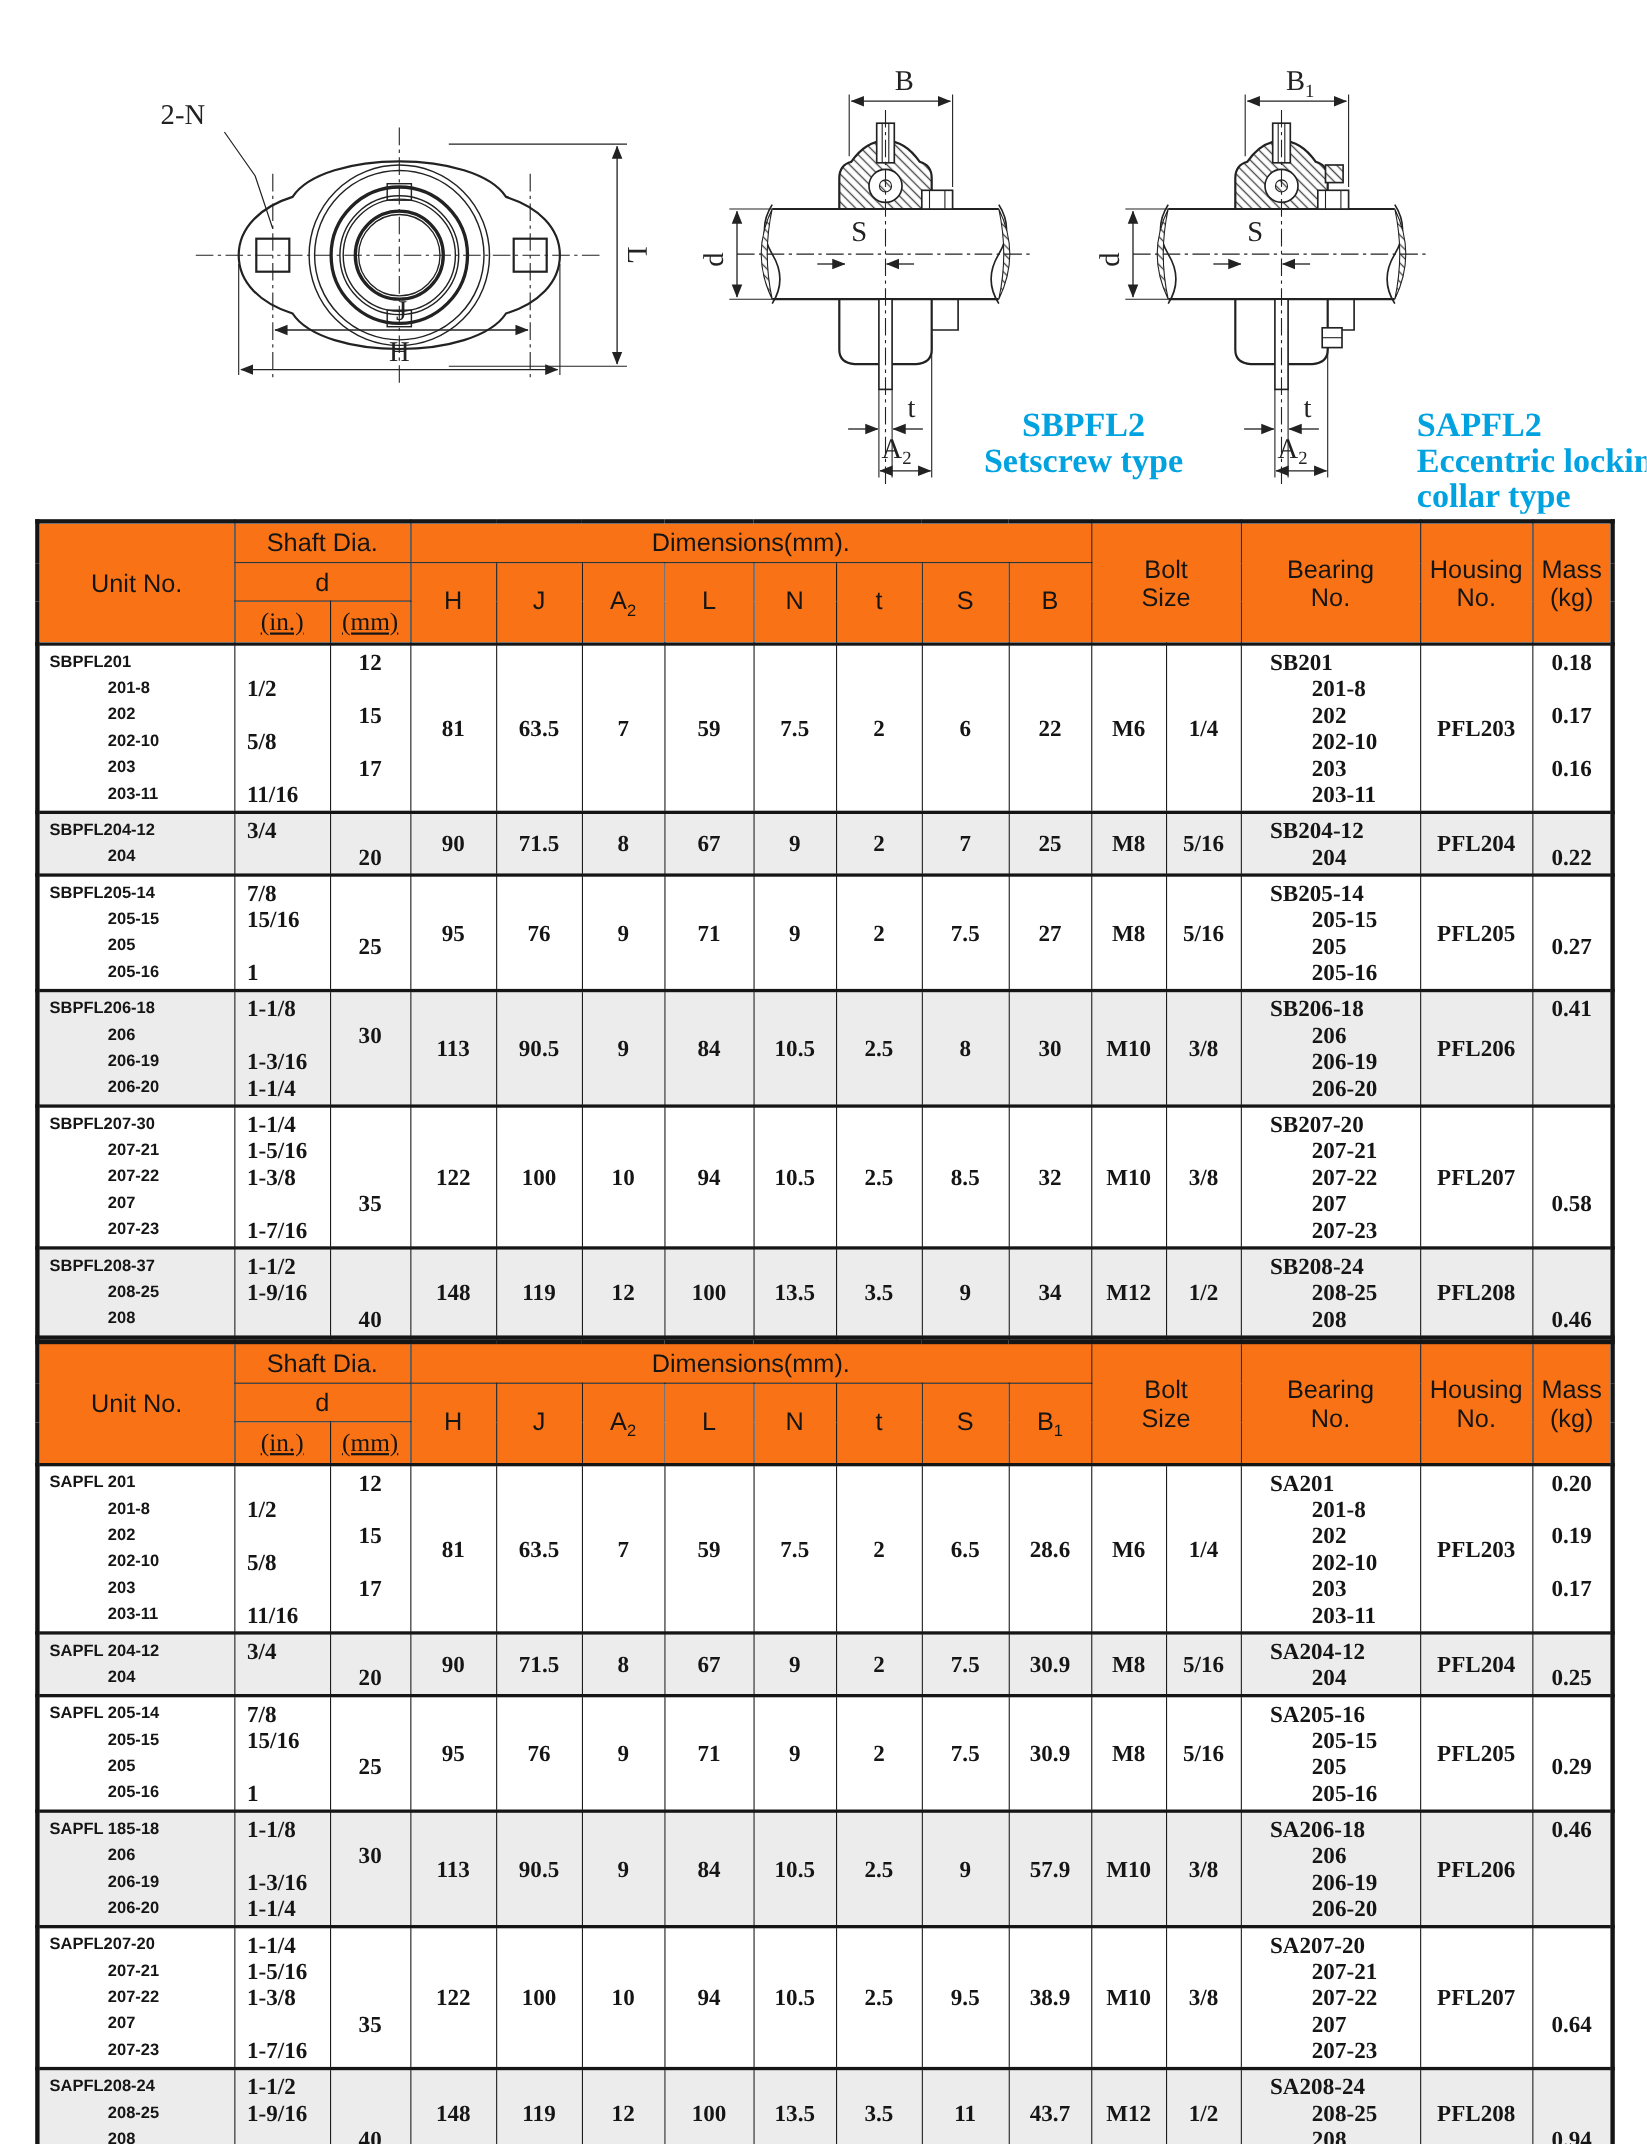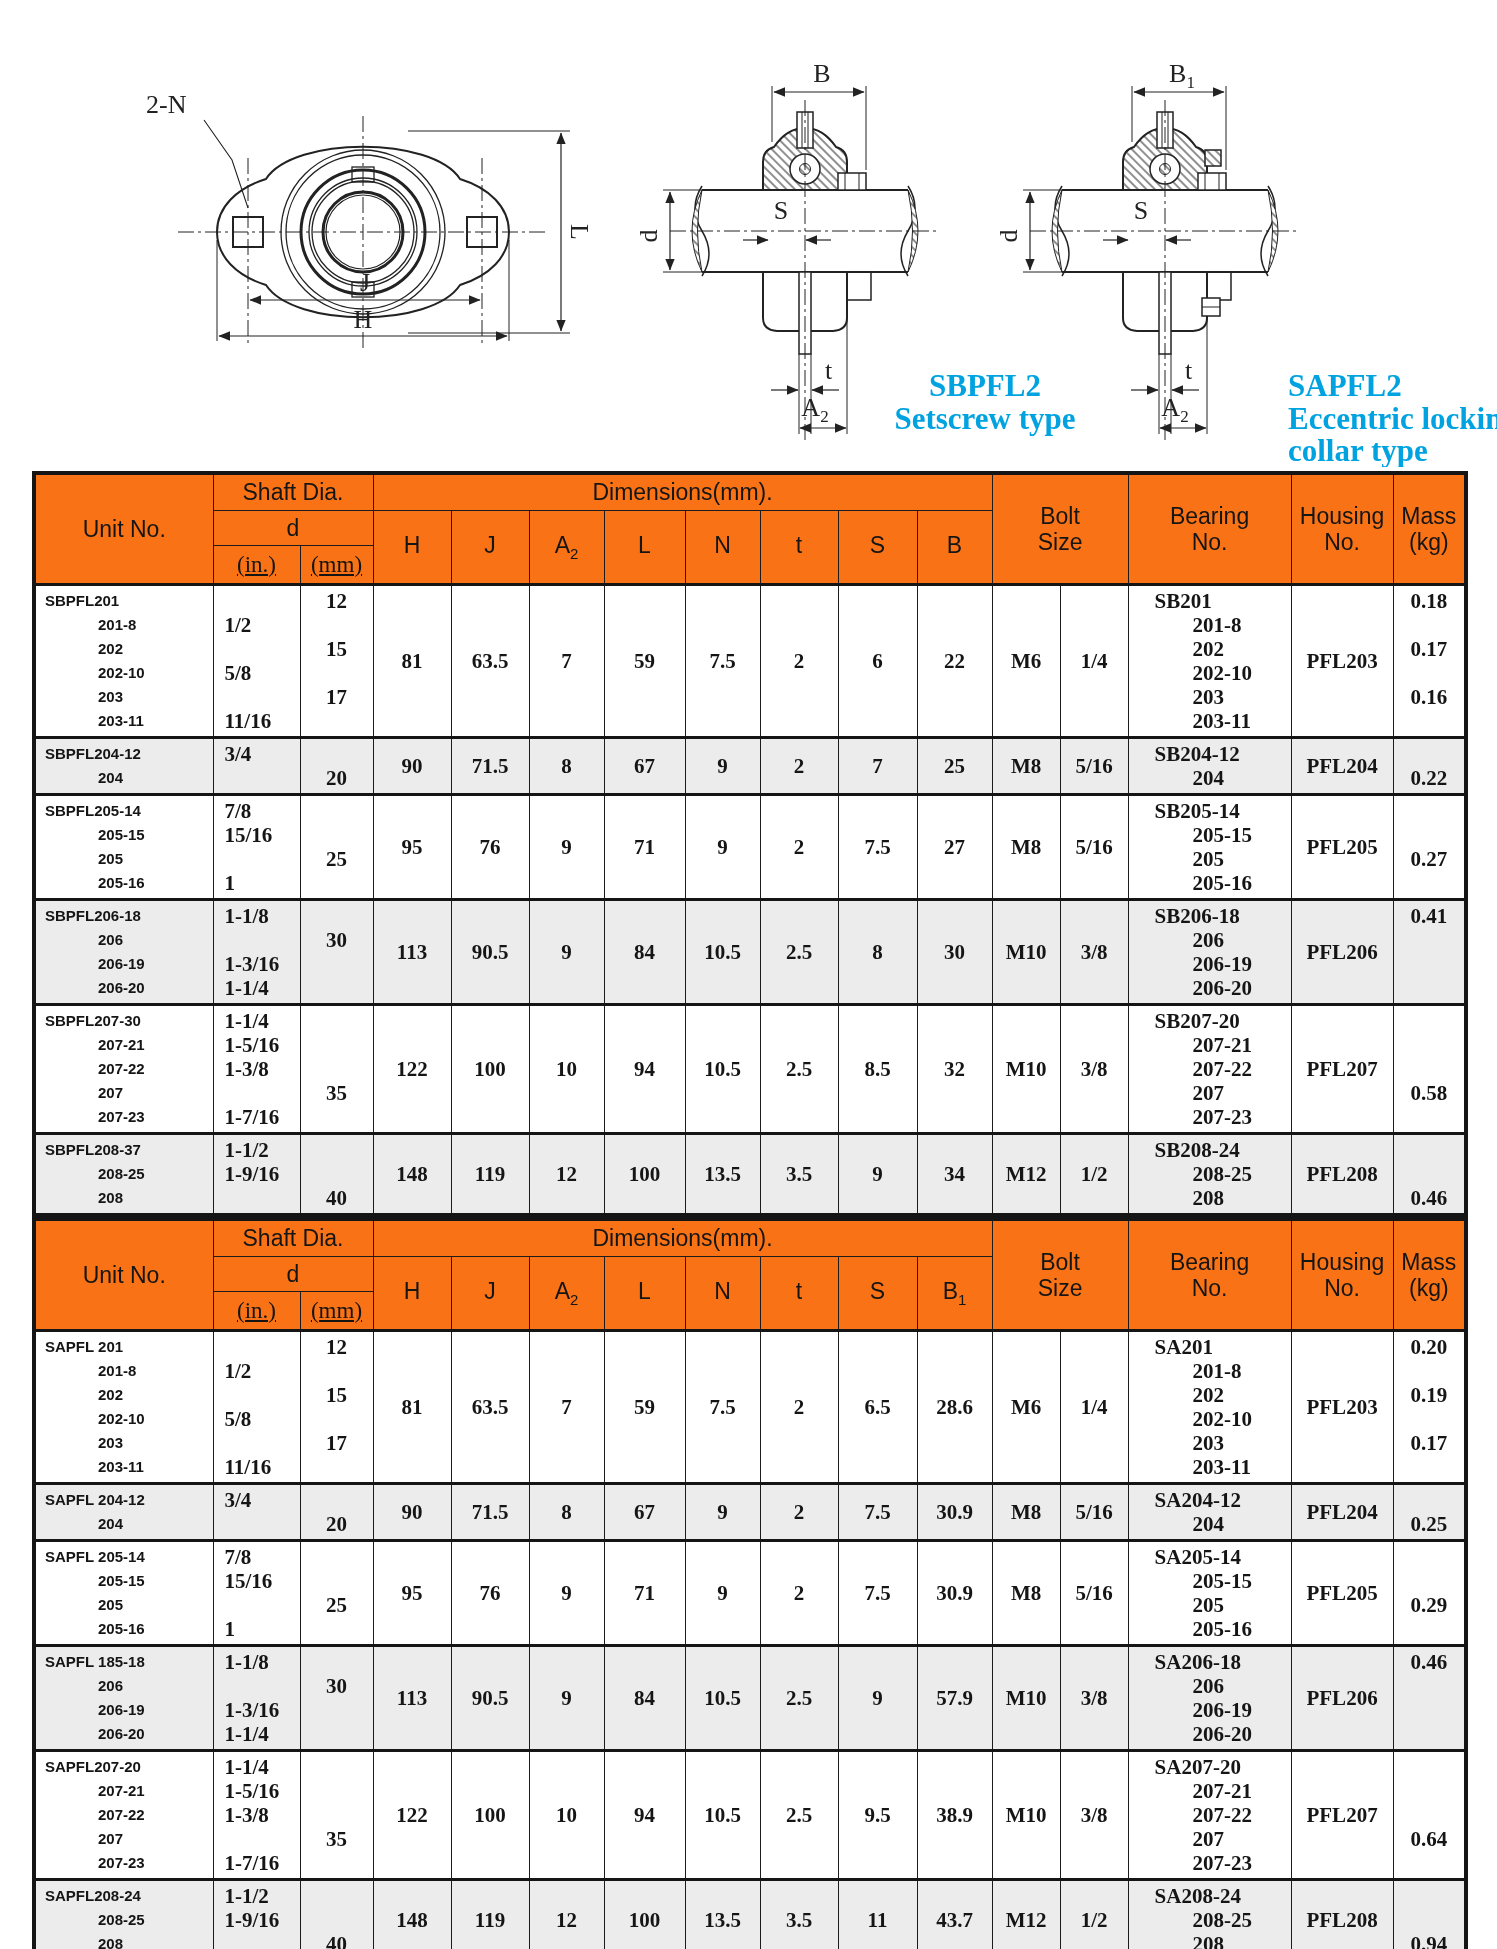--- a/index.html
+++ b/index.html
@@ -659,21 +659,21 @@
         <td class="value">76</td>
         <td class="value">9</td>
         <td class="value">71</td>
         <td class="value">9</td>
         <td class="value">2</td>
         <td class="value">7.5</td>
         <td class="value">30.9</td>
         <td class="value">M8</td>
         <td class="value">5/16</td>
         <td class="stack bearing">
-          <div class="line first">SA205-14</div>
+          <div class="line first">SA205-16</div>
           <div class="line sub">205-15</div>
           <div class="line sub">205</div>
           <div class="line sub">205-16</div>
         </td>
         <td class="value">PFL205</td>
         <td class="stack masscell">
           <div class="line first"></div>
           <div class="line sub"></div>
           <div class="line sub">0.29</div>
           <div class="line sub"></div>

